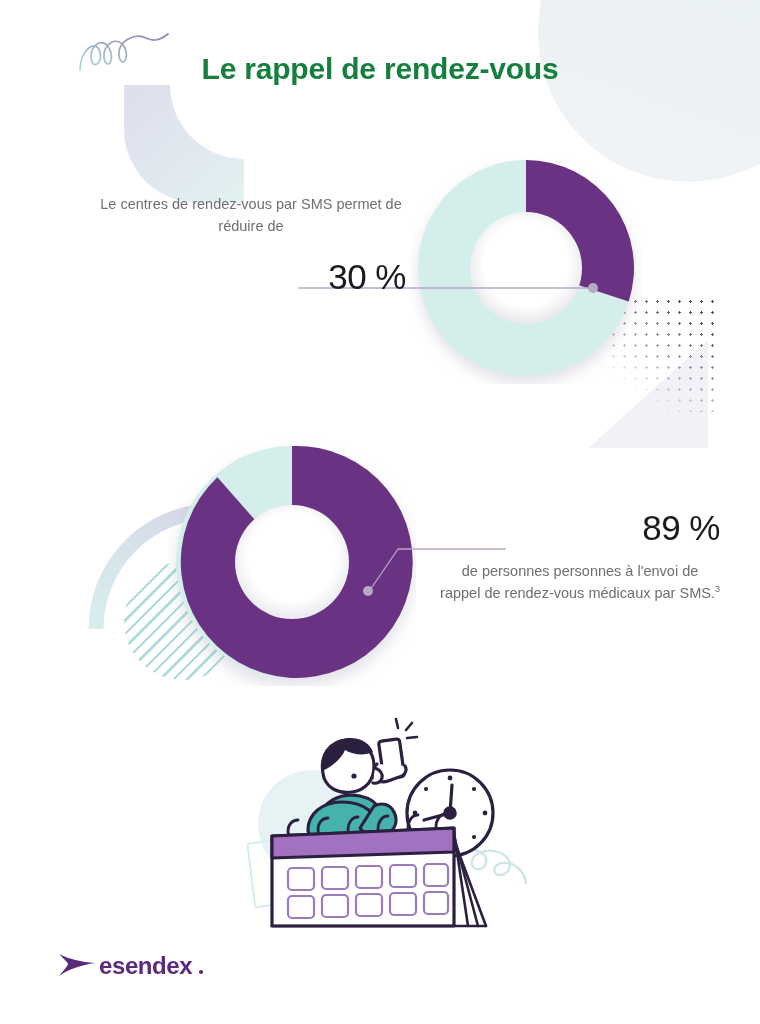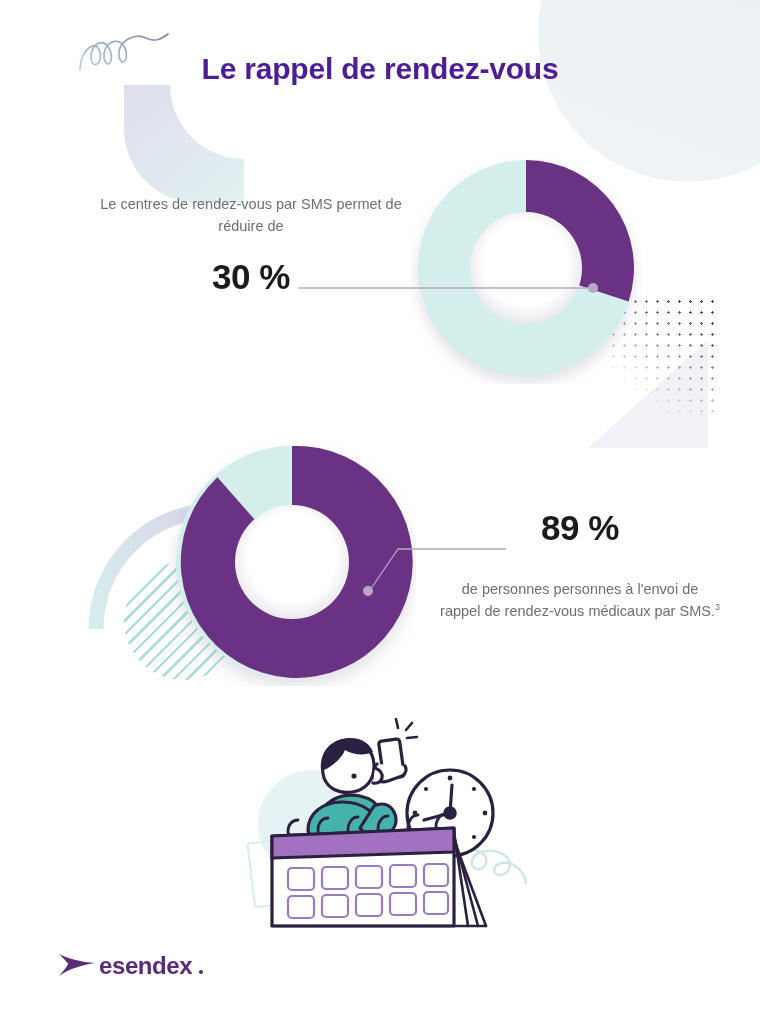--- a/index.html
+++ b/index.html
@@ -111,44 +111,45 @@
   
   .title {
     position: absolute;
     top: 52px;
     left: 0;
     width: 760px;
     text-align: center;
     font-size: 30px;
     font-weight: bold;
     letter-spacing: -0.2px;
-    color: #4c1d95;
+    color: #15803d;
   }
 
   
   .stat-text {
     position: absolute;
     text-align: center;
     color: #6f6f73;
     font-size: 14.5px;
     line-height: 1.55;
   }
   .stat-number {
     color: #1b1b1f;
     font-size: 35px;
-    font-weight: bold;
+    font-weight: normal;
     letter-spacing: -0.5px;
     line-height: 1;
+    text-align: right;
   }
 
   #stat1 { top: 193px; left: 96px; width: 310px; }
   #stat1 .stat-number { margin: 21px 0 18px 0; }
 
   #stat2 { top: 510px; left: 440px; width: 280px; }
-  #stat2 .stat-number { margin: 0 0 33px 0; }
+  #stat2 .stat-number { margin: 0 0 15px 0; }
 
   sup { font-size: .62em; vertical-align: super; line-height: 0; }
 
   
   .donut { position: absolute; }
   #donut-30 { top: 152px; left: 410px; width: 232px; height: 232px; }
   #donut-89 { top: 438px; left: 168px; width: 248px; height: 248px; }
 
   
   .connector { position: absolute; }

